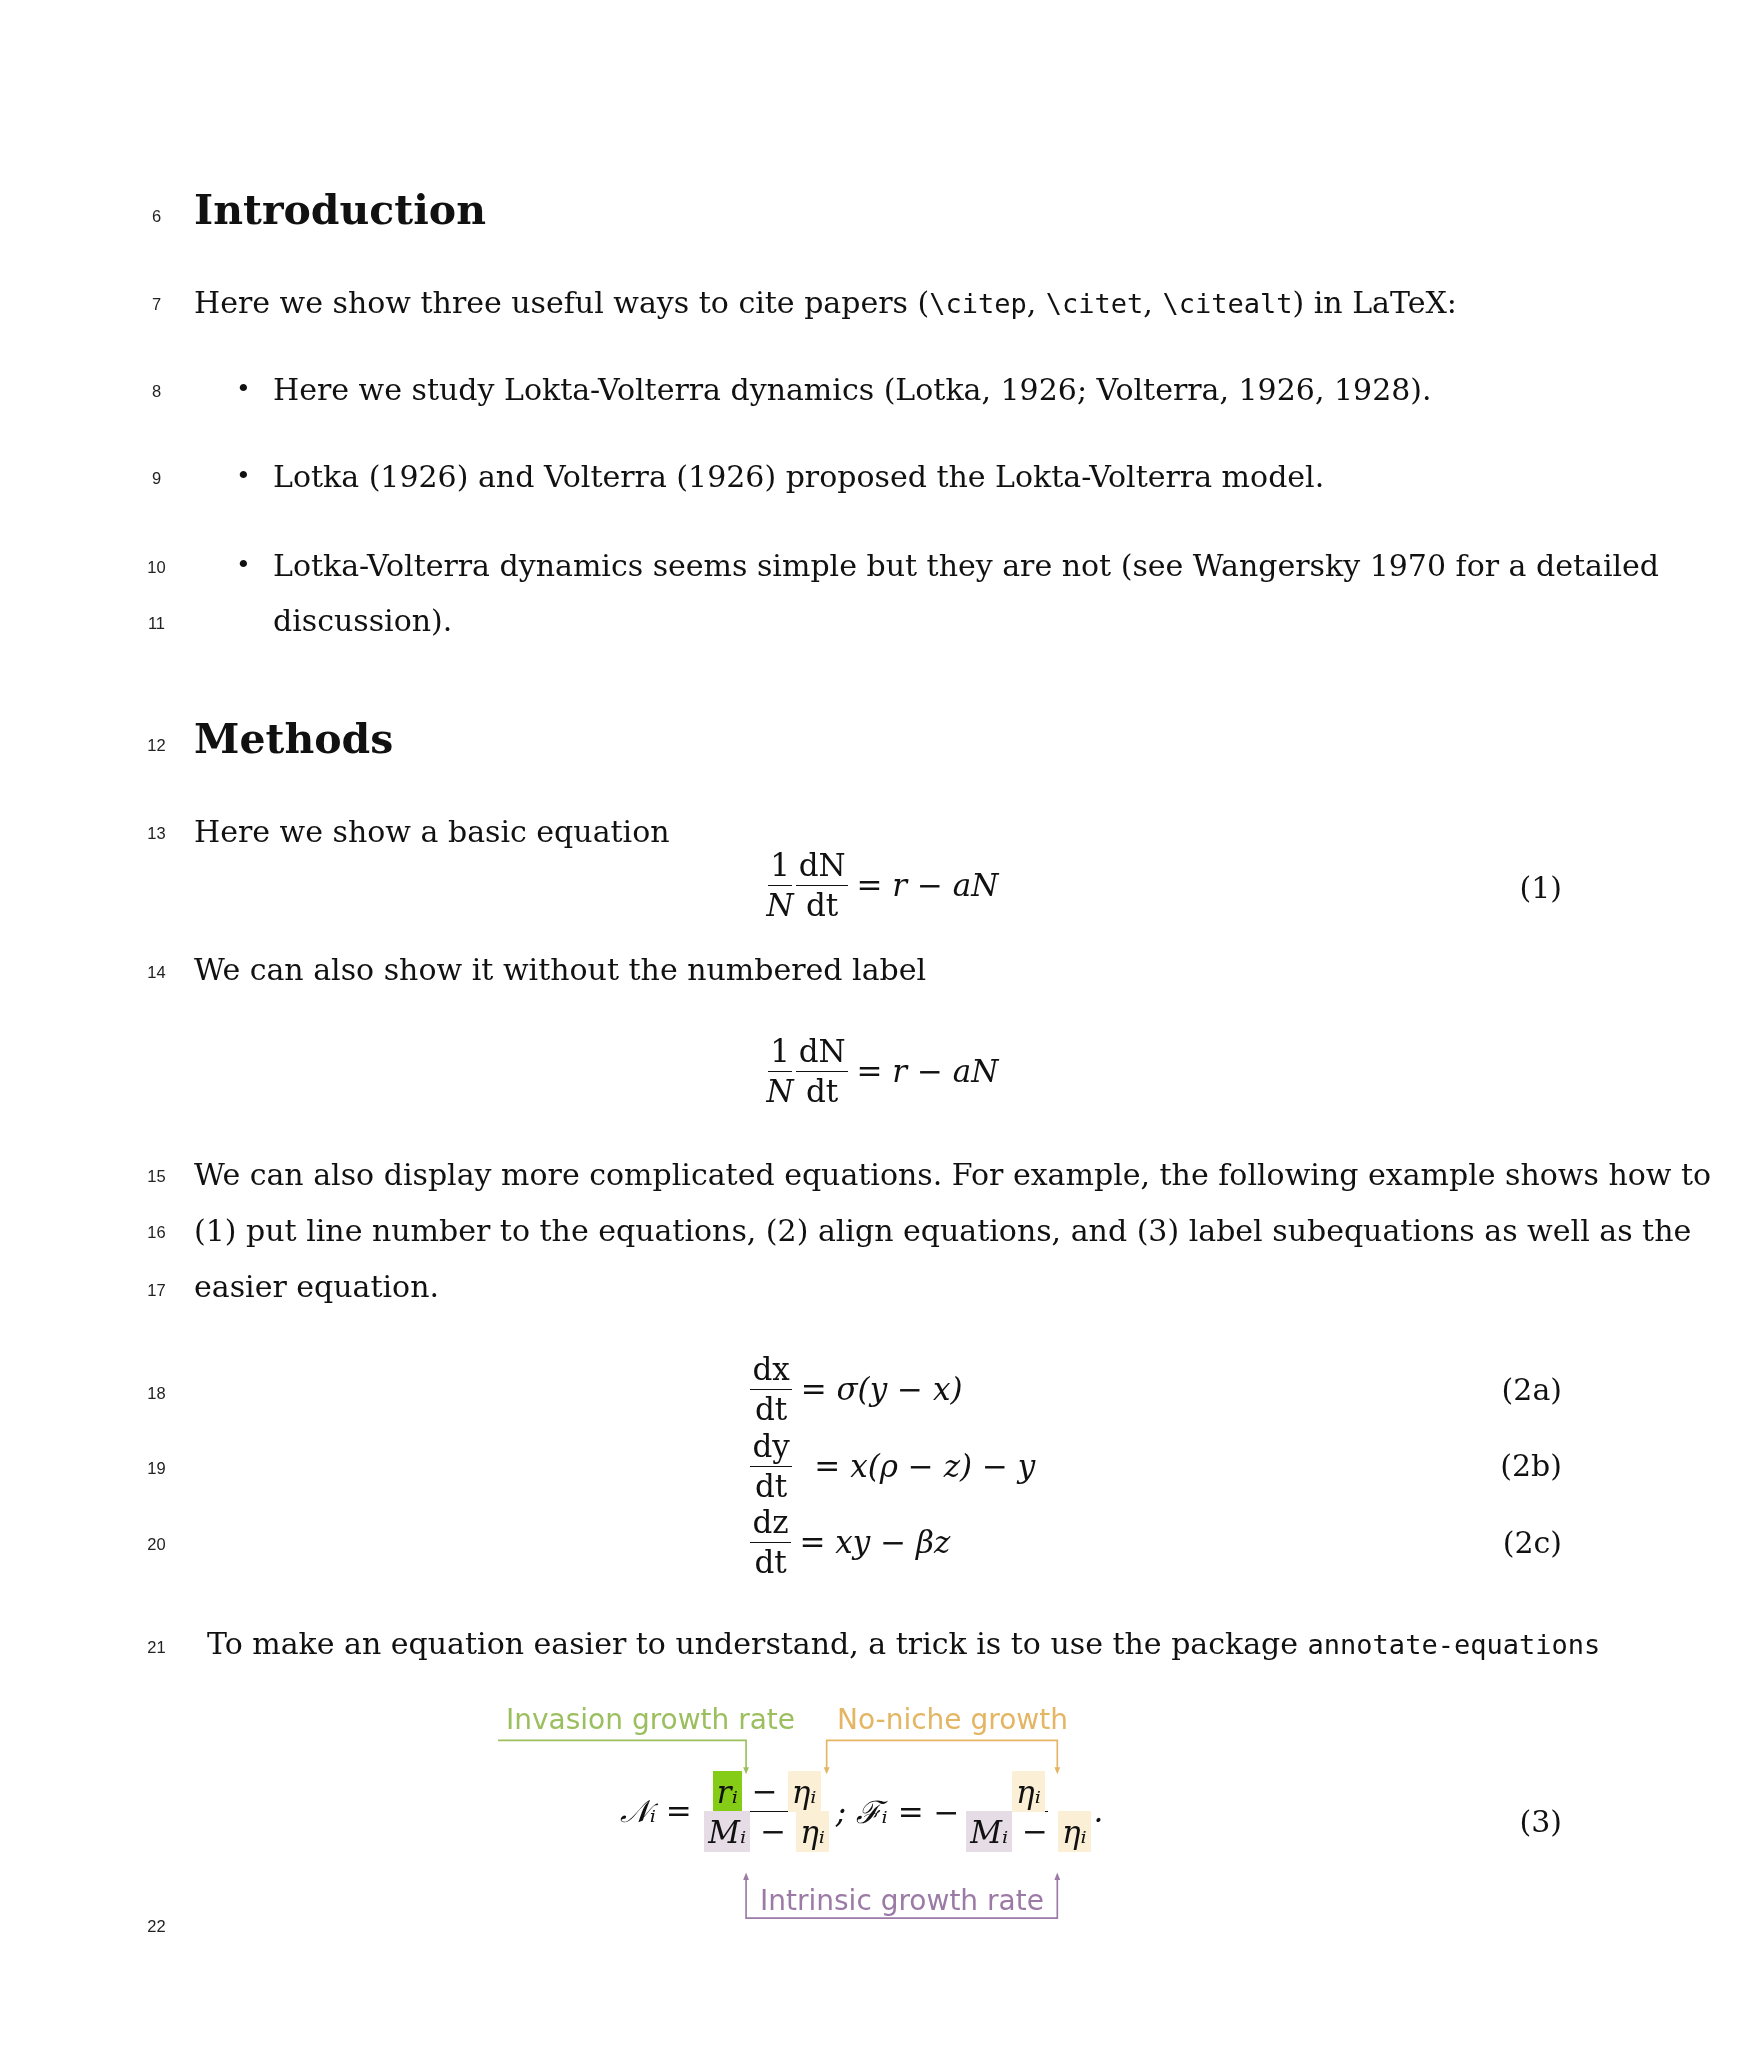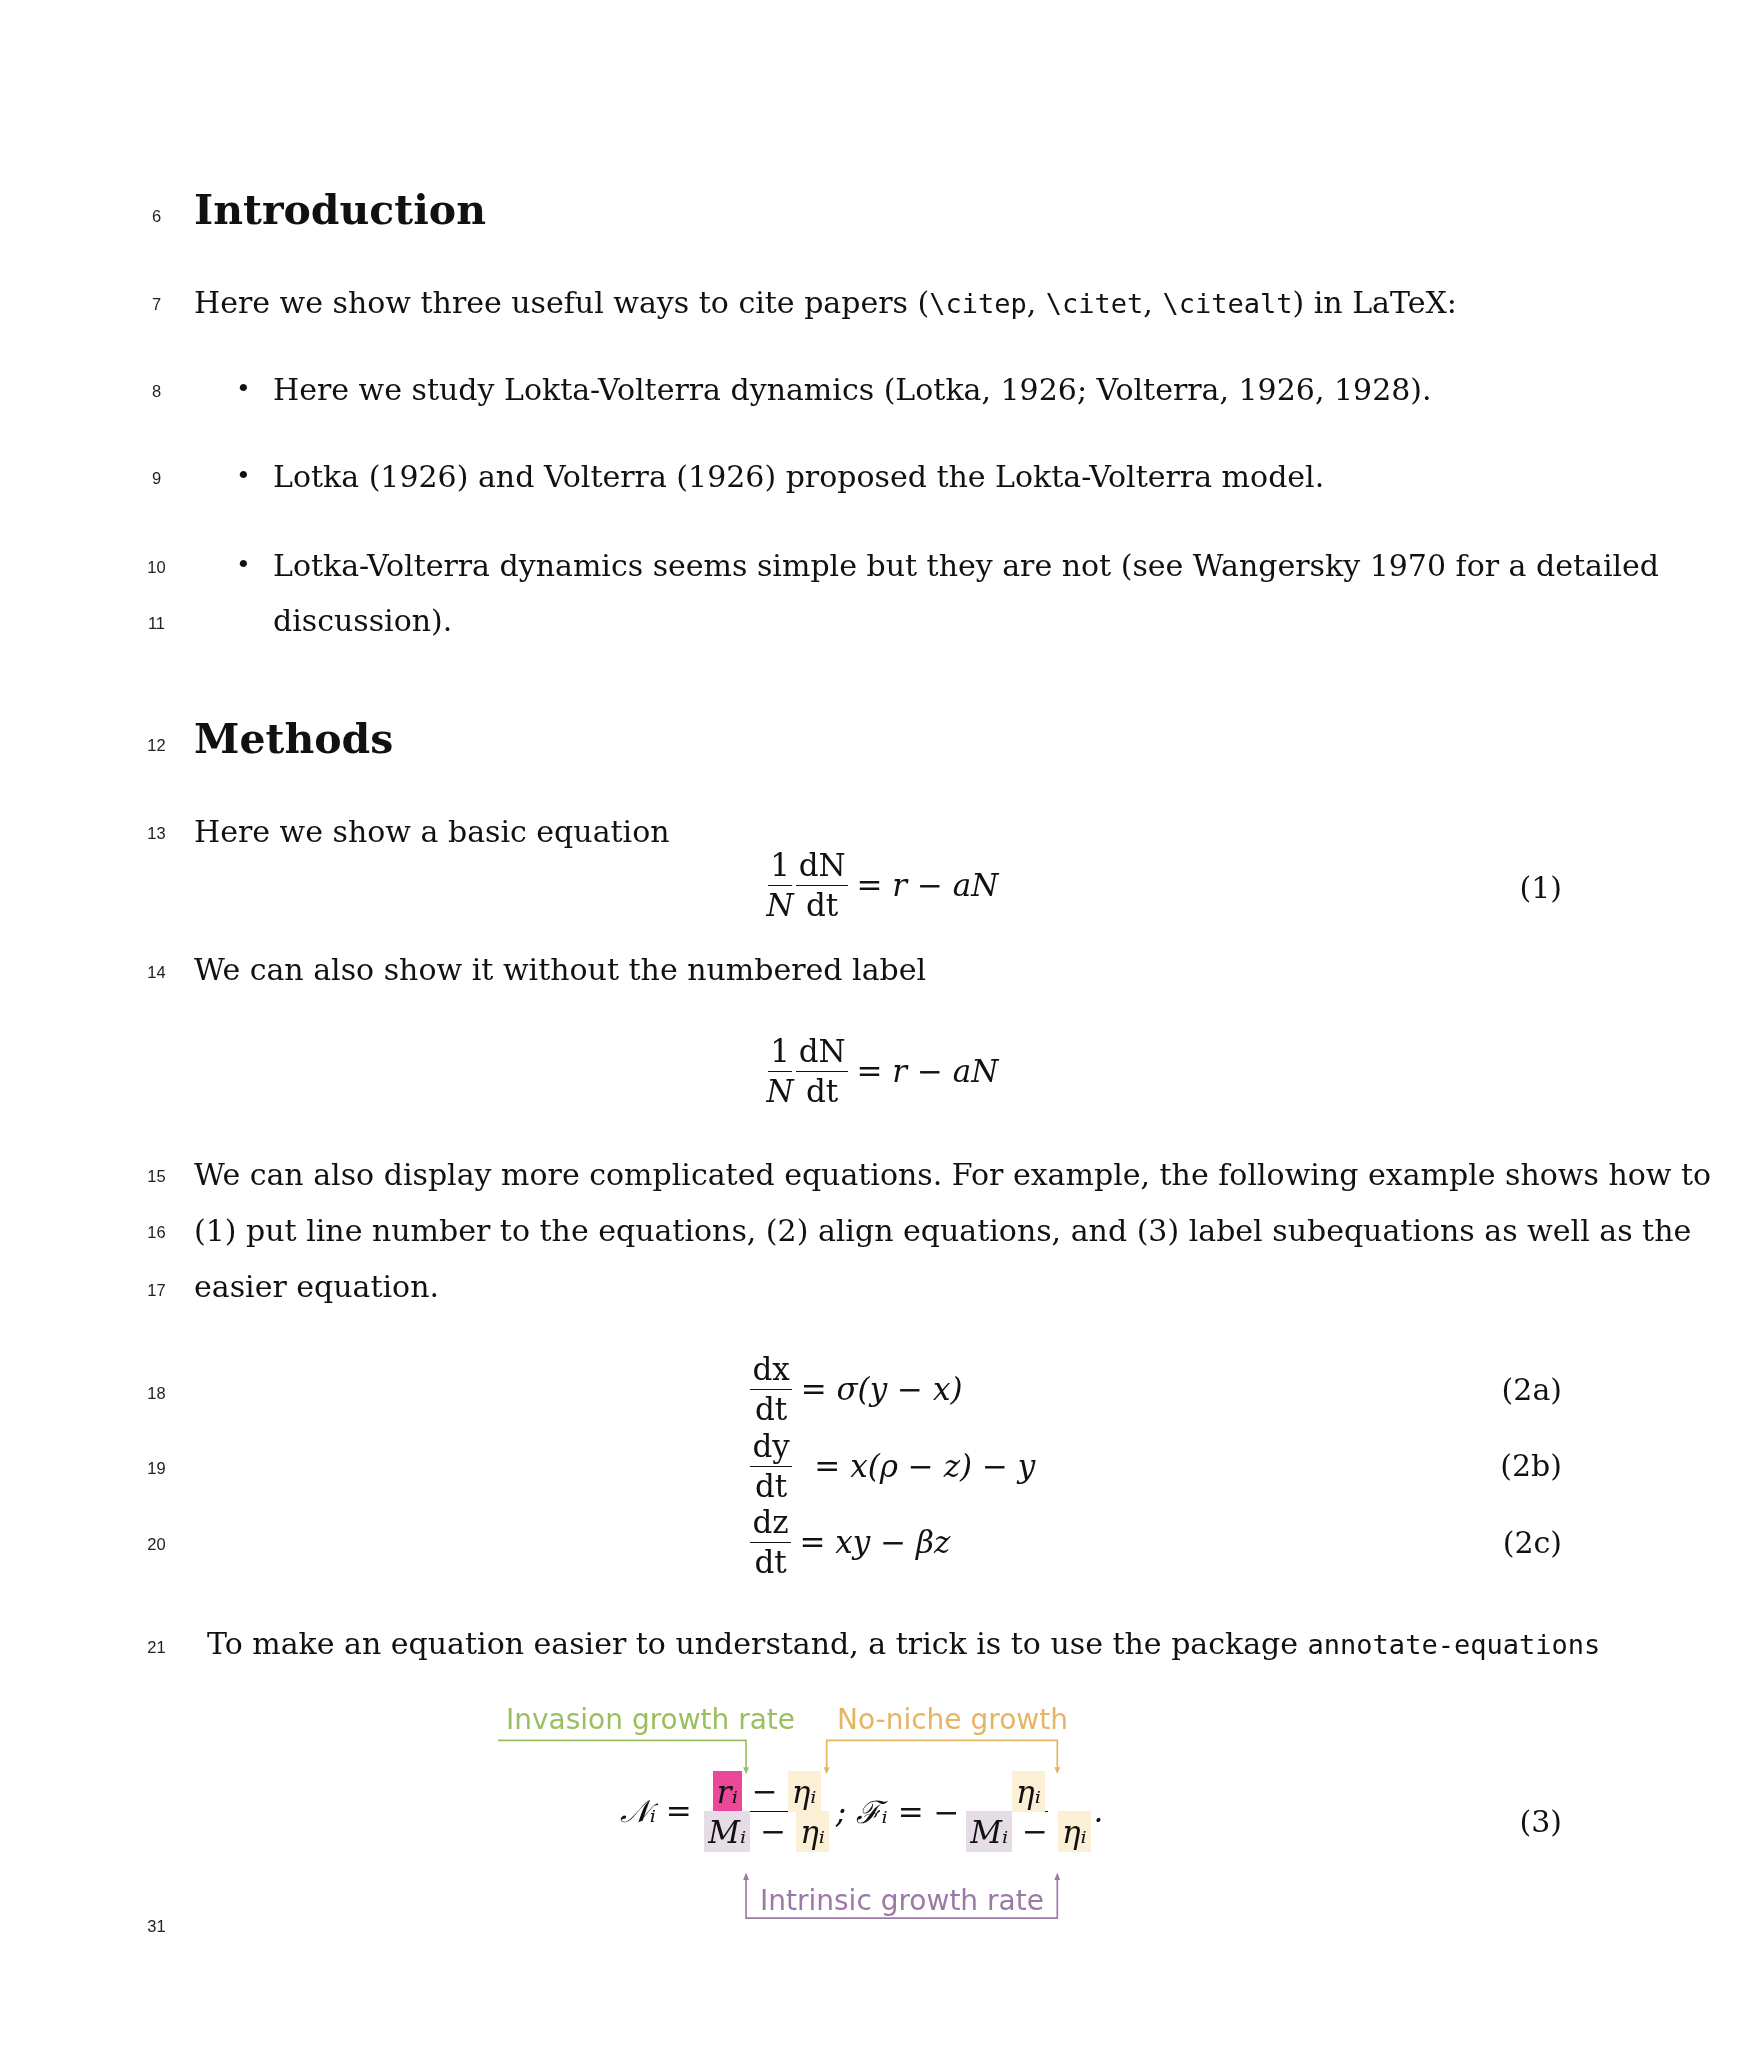--- a/index.html
+++ b/index.html
@@ -31,21 +31,21 @@
 <div class="ln" style="top:736px">12</div>
 <div class="ln" style="top:824px">13</div>
 <div class="ln" style="top:963px">14</div>
 <div class="ln" style="top:1167px">15</div>
 <div class="ln" style="top:1223px">16</div>
 <div class="ln" style="top:1281px">17</div>
 <div class="ln" style="top:1384px">18</div>
 <div class="ln" style="top:1459px">19</div>
 <div class="ln" style="top:1535px">20</div>
 <div class="ln" style="top:1638px">21</div>
-<div class="ln" style="top:1917px">31</div>
+<div class="ln" style="top:1917px">22</div>
 
 <div class="abs h1" style="left:194px; top:186px">Introduction</div>
 <div class="abs p" style="left:194px; top:285px">
   <span>Here we show three useful ways to cite papers (</span><span class="tt">\citep</span><span>, </span><span class="tt">\citet</span><span>, </span><span class="tt">\citealt</span><span>) in LaTeX:</span>
 </div>
 
 <div class="abs bullet" style="left:236px; top:374px">•</div>
 <div class="abs p" style="left:273px; top:372px">Here we study Lokta-Volterra dynamics (Lotka, 1926; Volterra, 1926, 1928).</div>
 <div class="abs bullet" style="left:236px; top:461px">•</div>
 <div class="abs p" style="left:273px; top:459px">Lotka (1926) and Volterra (1926) proposed the Lokta-Volterra model.</div>
@@ -128,21 +128,21 @@
   <polygon points="598,428 612,428 605,410" fill="#9b7aa6"></polygon>
   <polygon points="1351,428 1365,428 1358,410" fill="#9b7aa6"></polygon>
 </svg>
 <div class="abs sans" style="left:506px; top:1703px; color:#9bbf5e">Invasion growth rate</div>
 <div class="abs sans" style="left:837px; top:1703px; color:#e4b563">No-niche growth</div>
 <div class="abs sans" style="left:760px; top:1884px; color:#9b7aa6">Intrinsic growth rate</div>
 
 <div class="abs eq" style="left:620px; top:1773px">
   <span style="margin-right:10px">𝒩ᵢ =</span>
   <span class="frac">
-    <span class="num"><span class="box" style="background:#ec4899">rᵢ</span> <span class="up">−</span> <span class="box" style="background:#fbefd6">ηᵢ</span></span>
+    <span class="num"><span class="box" style="background:#84cc16">rᵢ</span> <span class="up">−</span> <span class="box" style="background:#fbefd6">ηᵢ</span></span>
     <span class="den"><span class="box" style="background:#e6dce6">Mᵢ</span> <span class="up">−</span> <span class="box" style="background:#fbefd6">ηᵢ</span></span>
   </span>
   <span style="margin:0 4.1px">; ℱᵢ = −</span>
   <span class="frac">
     <span class="num"><span class="box" style="background:#fbefd6">ηᵢ</span></span>
     <span class="den"><span class="box" style="background:#e6dce6">Mᵢ</span> <span class="up">−</span> <span class="box" style="background:#fbefd6">ηᵢ</span></span>
   </span>
   <span>.</span>
 </div>
 <div class="eqno" style="top:1804px">(3)</div>

